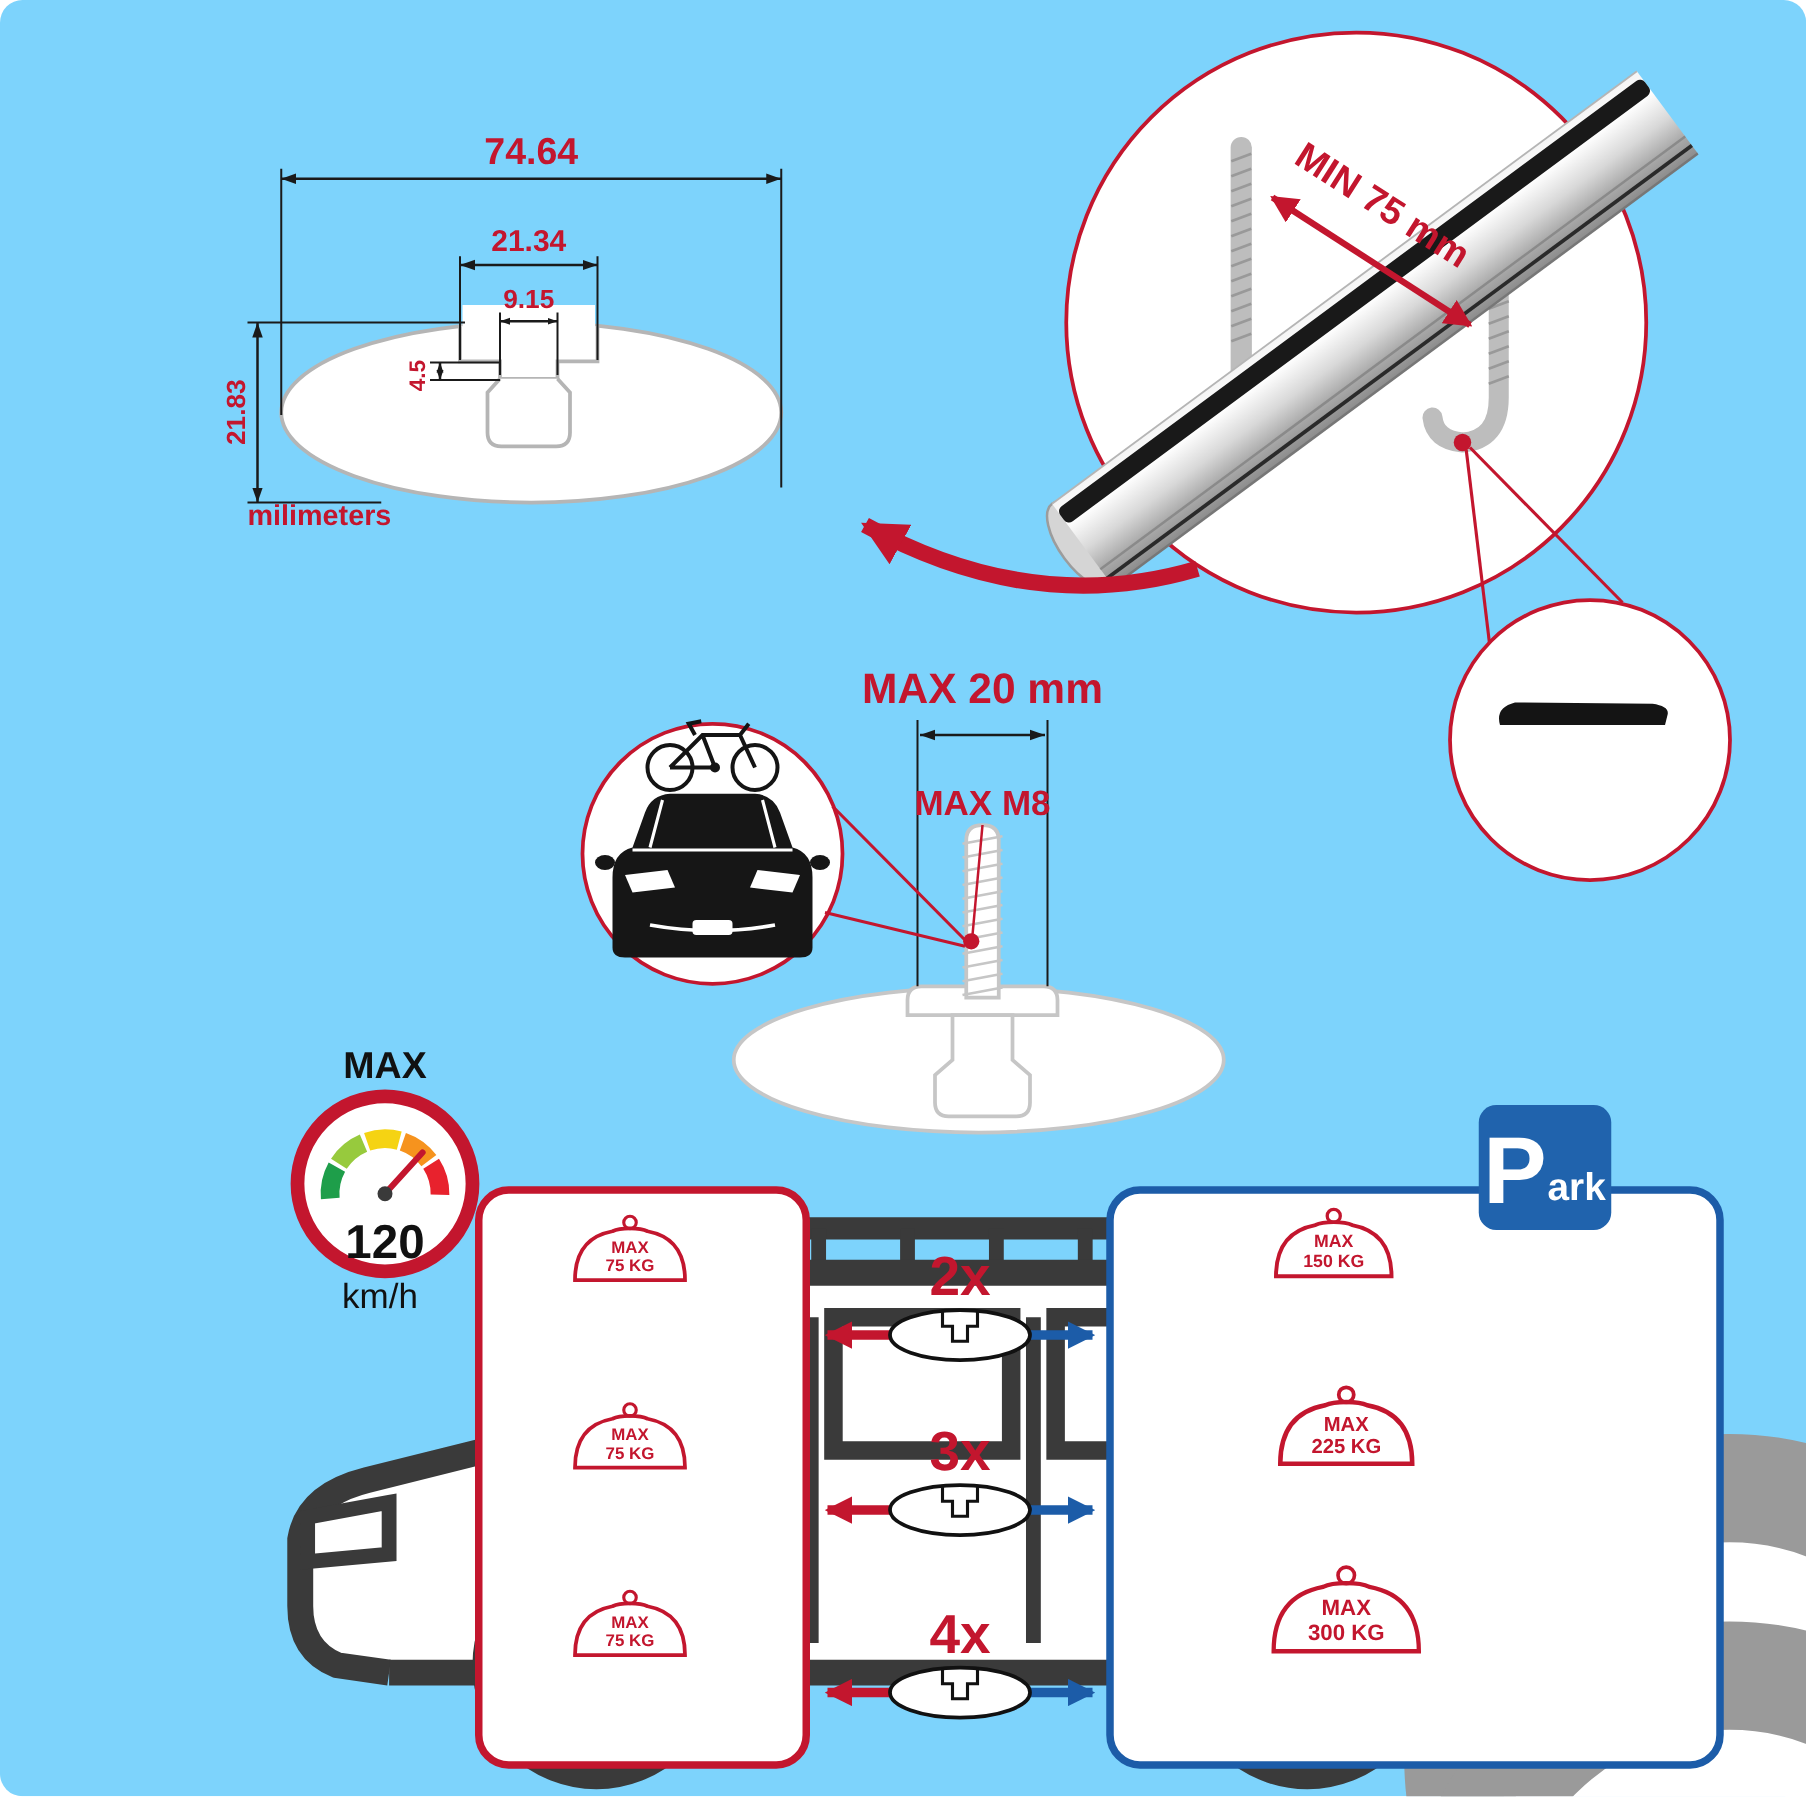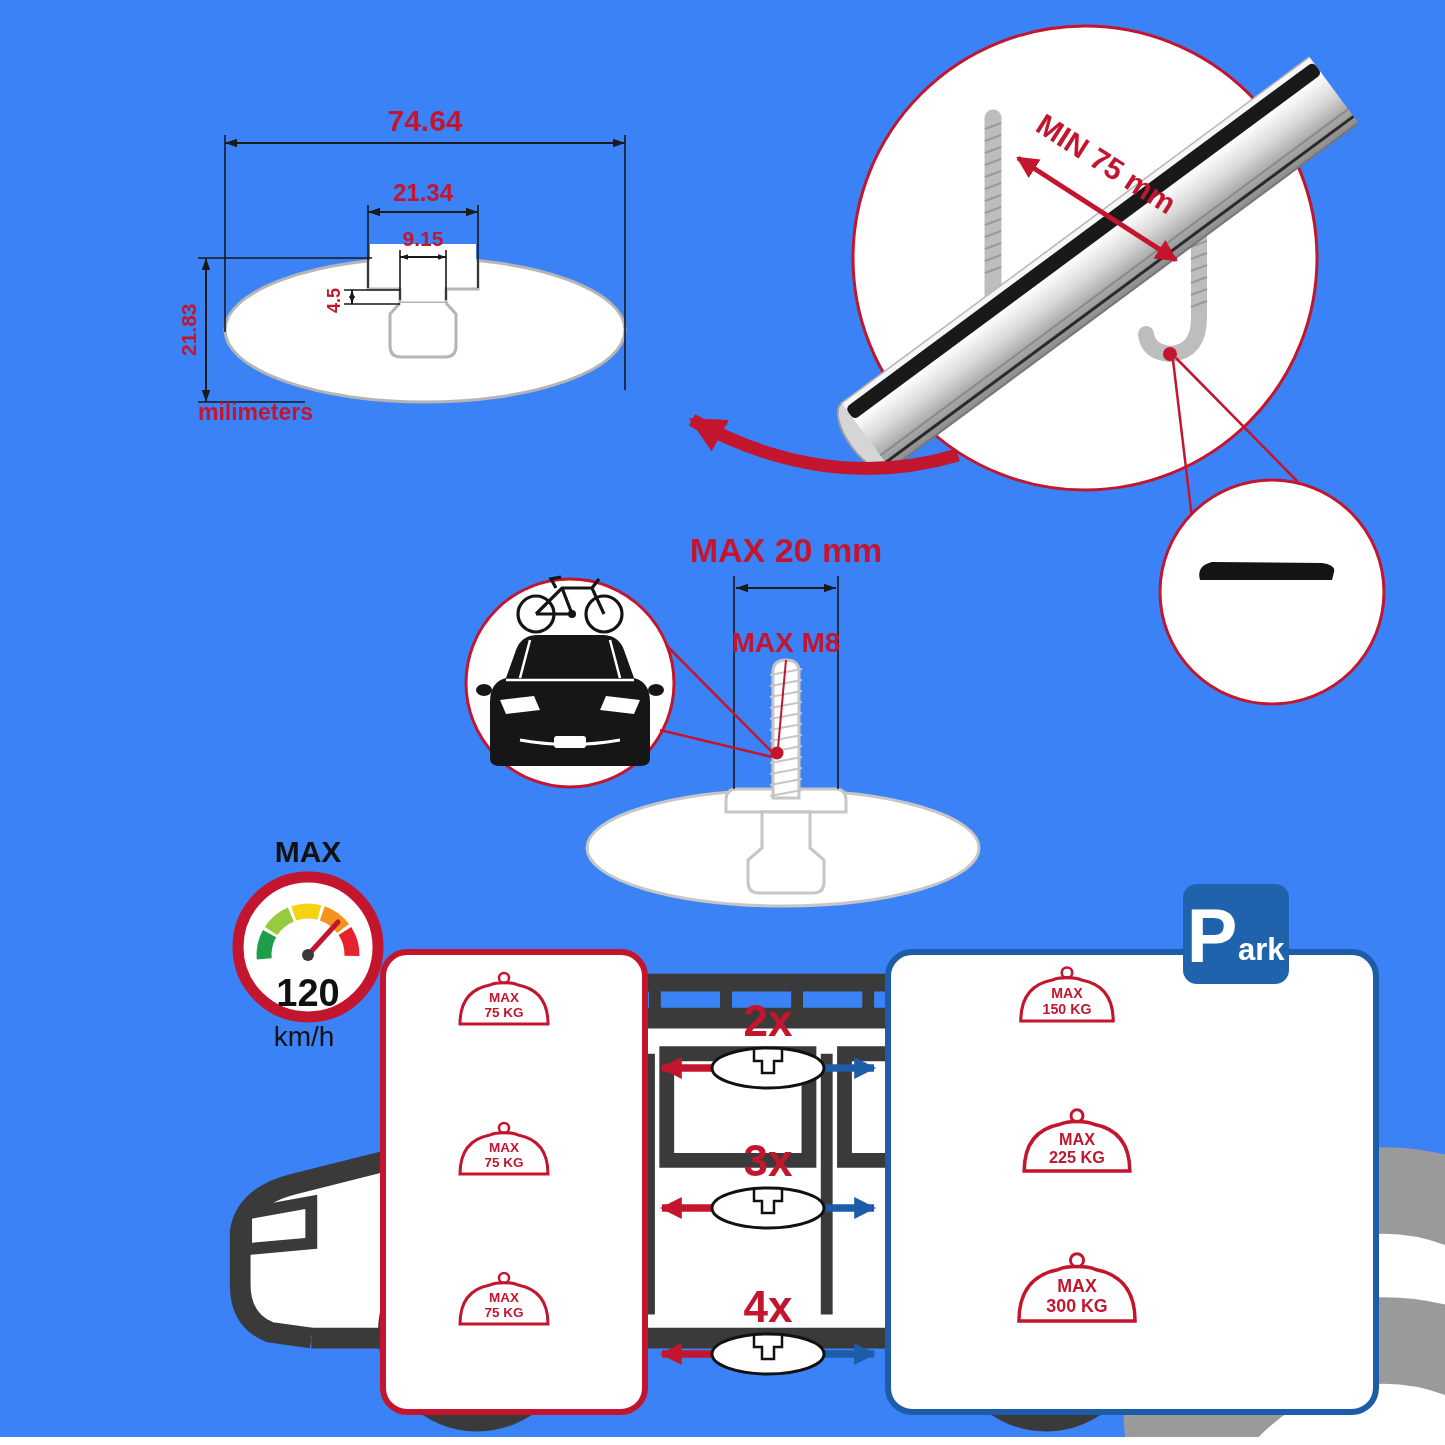--- a/index.html
+++ b/index.html
@@ -1,16 +1,16 @@
 <!DOCTYPE html>
 <html><head>
 <meta charset="utf-8">
 <style>
   html,body{margin:0;padding:0;background:#fff;}
-  .canvas{width:1445px;height:1437px;position:relative;background:#3b82f6;}
+  .canvas{width:1445px;height:1437px;position:relative;background:#7dd3fc;border-radius:18px;}
   svg{display:block;}
   svg text{font-family:"Liberation Sans","DejaVu Sans",sans-serif;}
   .red-label{fill:#C3162E;font-weight:bold;}
   .blk-label{fill:#111111;font-weight:bold;}
   .dim{stroke:#1a1a1a;stroke-width:2;fill:none;}
   .ext{stroke:#1a1a1a;stroke-width:1.6;fill:none;}
   .profile{stroke:#b5b5b5;stroke-width:3;fill:#ffffff;}
   .lprofile{stroke:#c6c6c6;stroke-width:3;fill:#ffffff;}
   .redcircle{stroke:#C3162E;stroke-width:3;fill:#ffffff;}
   .redline{stroke:#C3162E;fill:none;}

